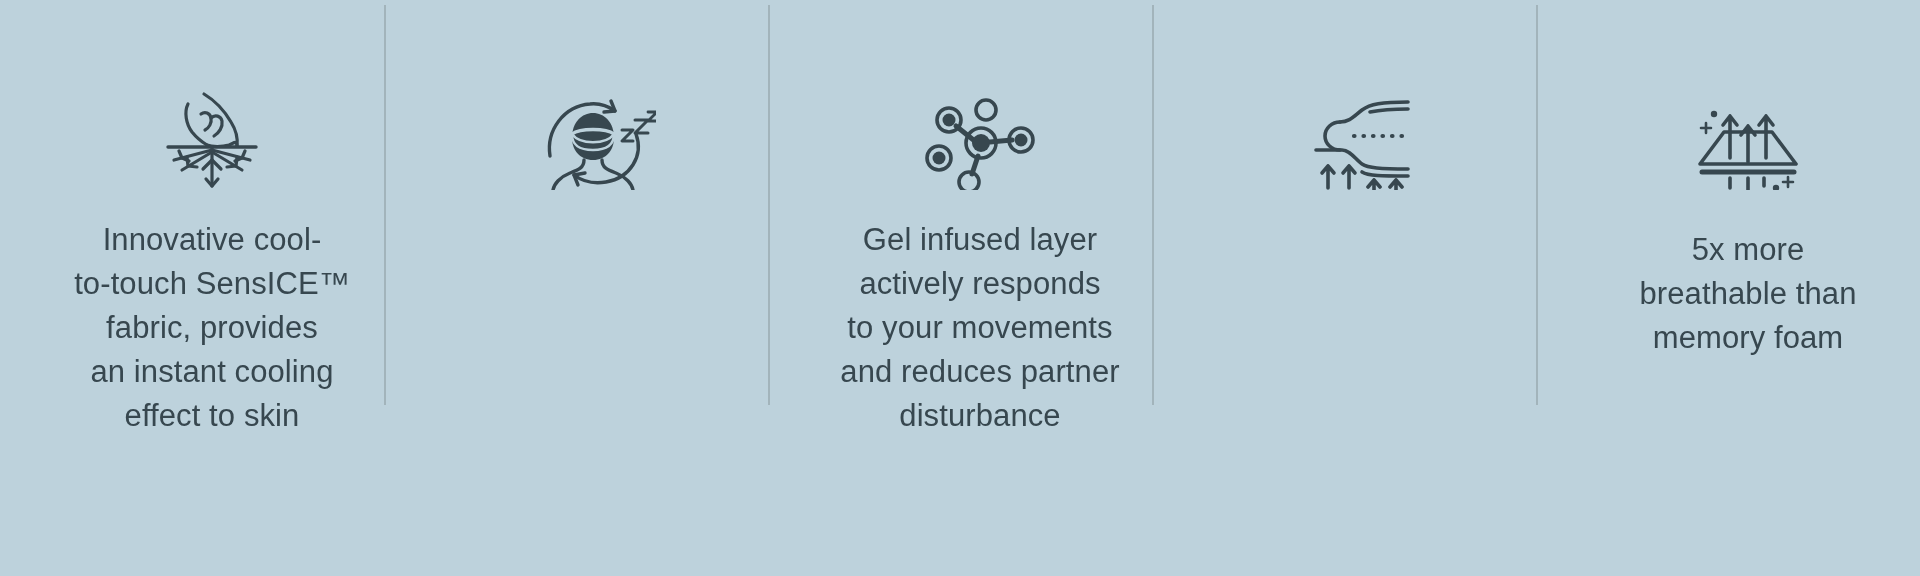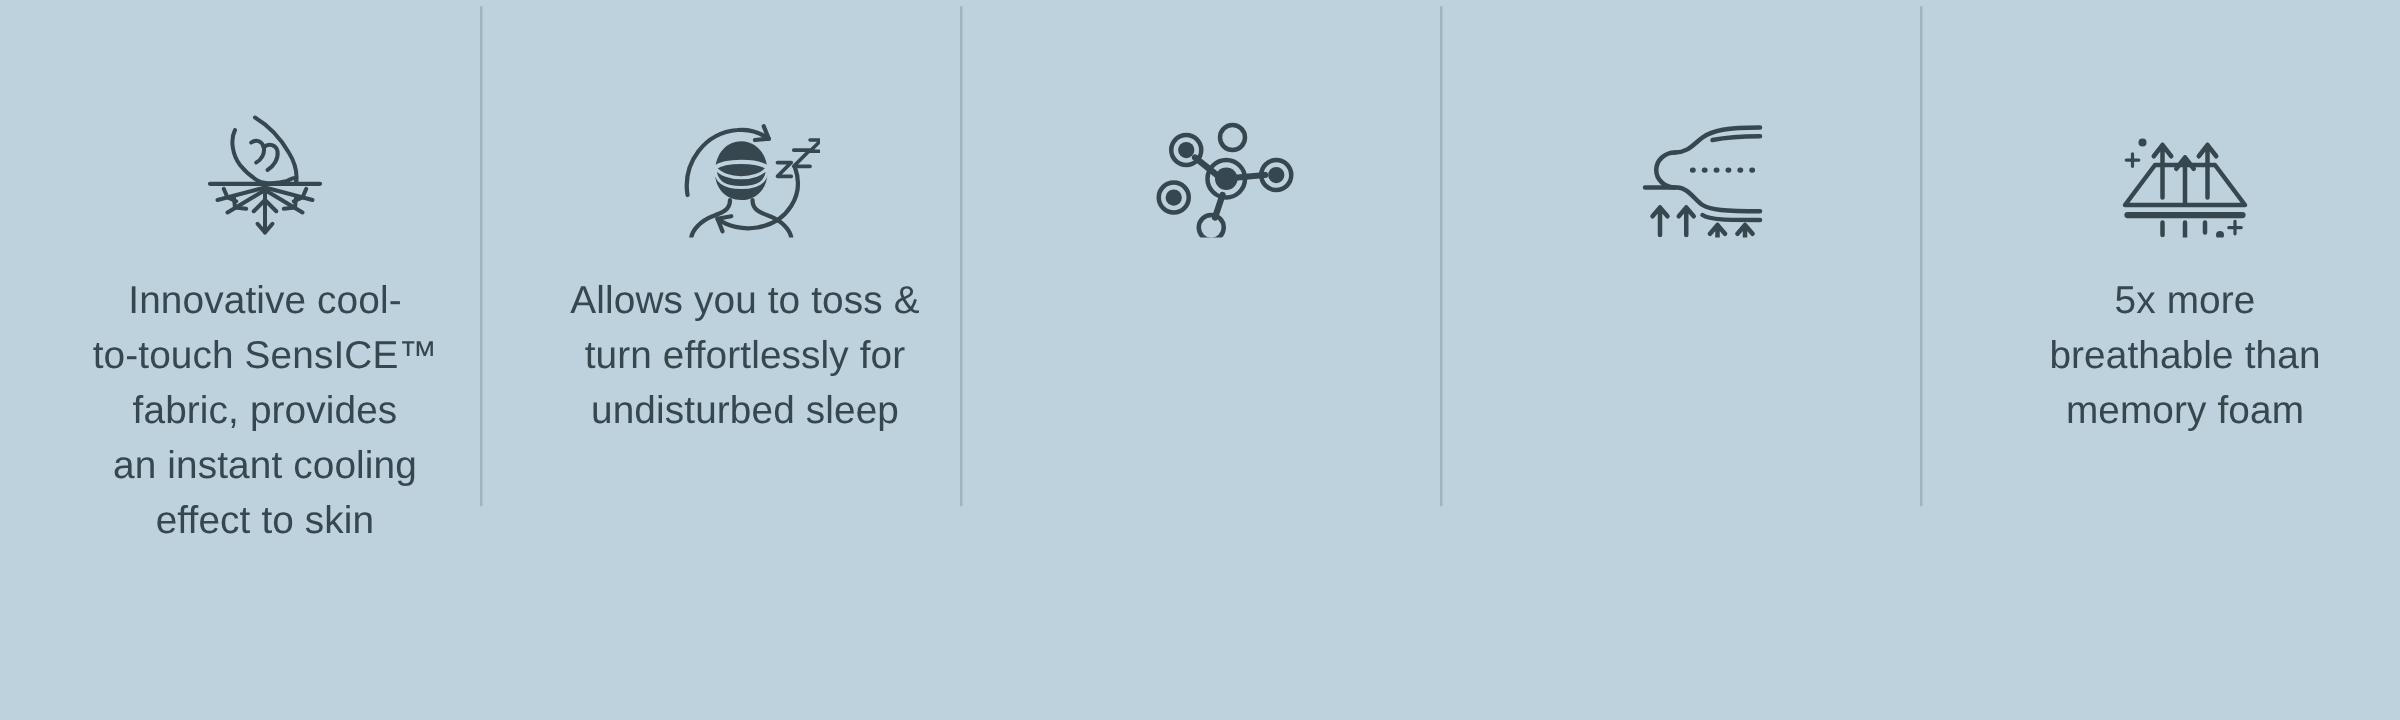--- a/index.html
+++ b/index.html
@@ -48,21 +48,21 @@
   .feature-text {
     color:#37474f;
     font-size:31px;
     line-height:1.42;
     text-align:center;
     max-width:320px;
     letter-spacing:.1px;
     white-space:pre-line;
     font-weight:400;
   }
-  .col-5 .feature-text { max-width:290px; }
+  .col-5 .feature-text { max-width:290px;margin-top:10px; }
 </style>
 </head>
 <body>
 
 <div class="features-bar">
 
   <div class="feature-col col-1">
     <div class="feature-icon">
       <svg width="120" height="100" viewBox="0 0 120 100" fill="none" stroke="#37474f" stroke-width="3.2" stroke-linecap="round" stroke-linejoin="round">
 
@@ -110,23 +110,20 @@
         <path d="M51 64 C54 67 60 67 63 64" stroke="#37474f" stroke-width="2.6"></path>
 
         <path d="M48 70 C48 78 42 80 34 83 C24 87 18 94 17 100" stroke="#37474f"></path>
         <path d="M66 70 C66 78 72 80 80 83 C90 87 96 94 97 100" stroke="#37474f"></path>
 
         <path d="M86 40 h11 l-11 11 h11" stroke-width="3"></path>
         <path d="M99 30 h13 l-13 13 h13" stroke-width="3"></path>
         <path d="M112 22 h9 l-9 9 h9" stroke-width="2.8"></path>
       </svg>
     </div>
-    <div class="feature-text">Allows you to toss &amp;
-turn effortlessly for
-undisturbed sleep</div>
   </div>
 
   <div class="feature-col col-3">
     <div class="feature-icon">
       <svg width="120" height="100" viewBox="0 0 120 100" fill="none" stroke="#37474f" stroke-width="3.6" stroke-linecap="round">
 
         <path d="M36 36 L56 52" stroke-width="5"></path>
         <path d="M70 52 L92 50" stroke-width="5"></path>
         <path d="M58 66 L52 84" stroke-width="5"></path>
 
@@ -140,20 +137,25 @@
 
         <circle cx="101" cy="50" r="12"></circle>
         <circle cx="101" cy="50" r="6.5" fill="#37474f" stroke="none"></circle>
 
         <circle cx="19" cy="68" r="12"></circle>
         <circle cx="19" cy="68" r="6.5" fill="#37474f" stroke="none"></circle>
 
         <circle cx="49" cy="92" r="10"></circle>
       </svg>
     </div>
+    <div class="feature-text">Gel infused layer
+actively responds
+to your movements
+and reduces partner
+disturbance</div>
   </div>
 
   <div class="feature-col col-4">
     <div class="feature-icon">
       <svg width="120" height="100" viewBox="0 0 120 100" fill="none" stroke="#37474f" stroke-width="3.6" stroke-linecap="round" stroke-linejoin="round">
 
         <path d="M36 32 C28 32 21 38 21 46 C21 54 28 60 36 60"></path>
 
         <path d="M36 32 C46 32 50 26 58 20 C66 14 78 12 104 12"></path>
 

